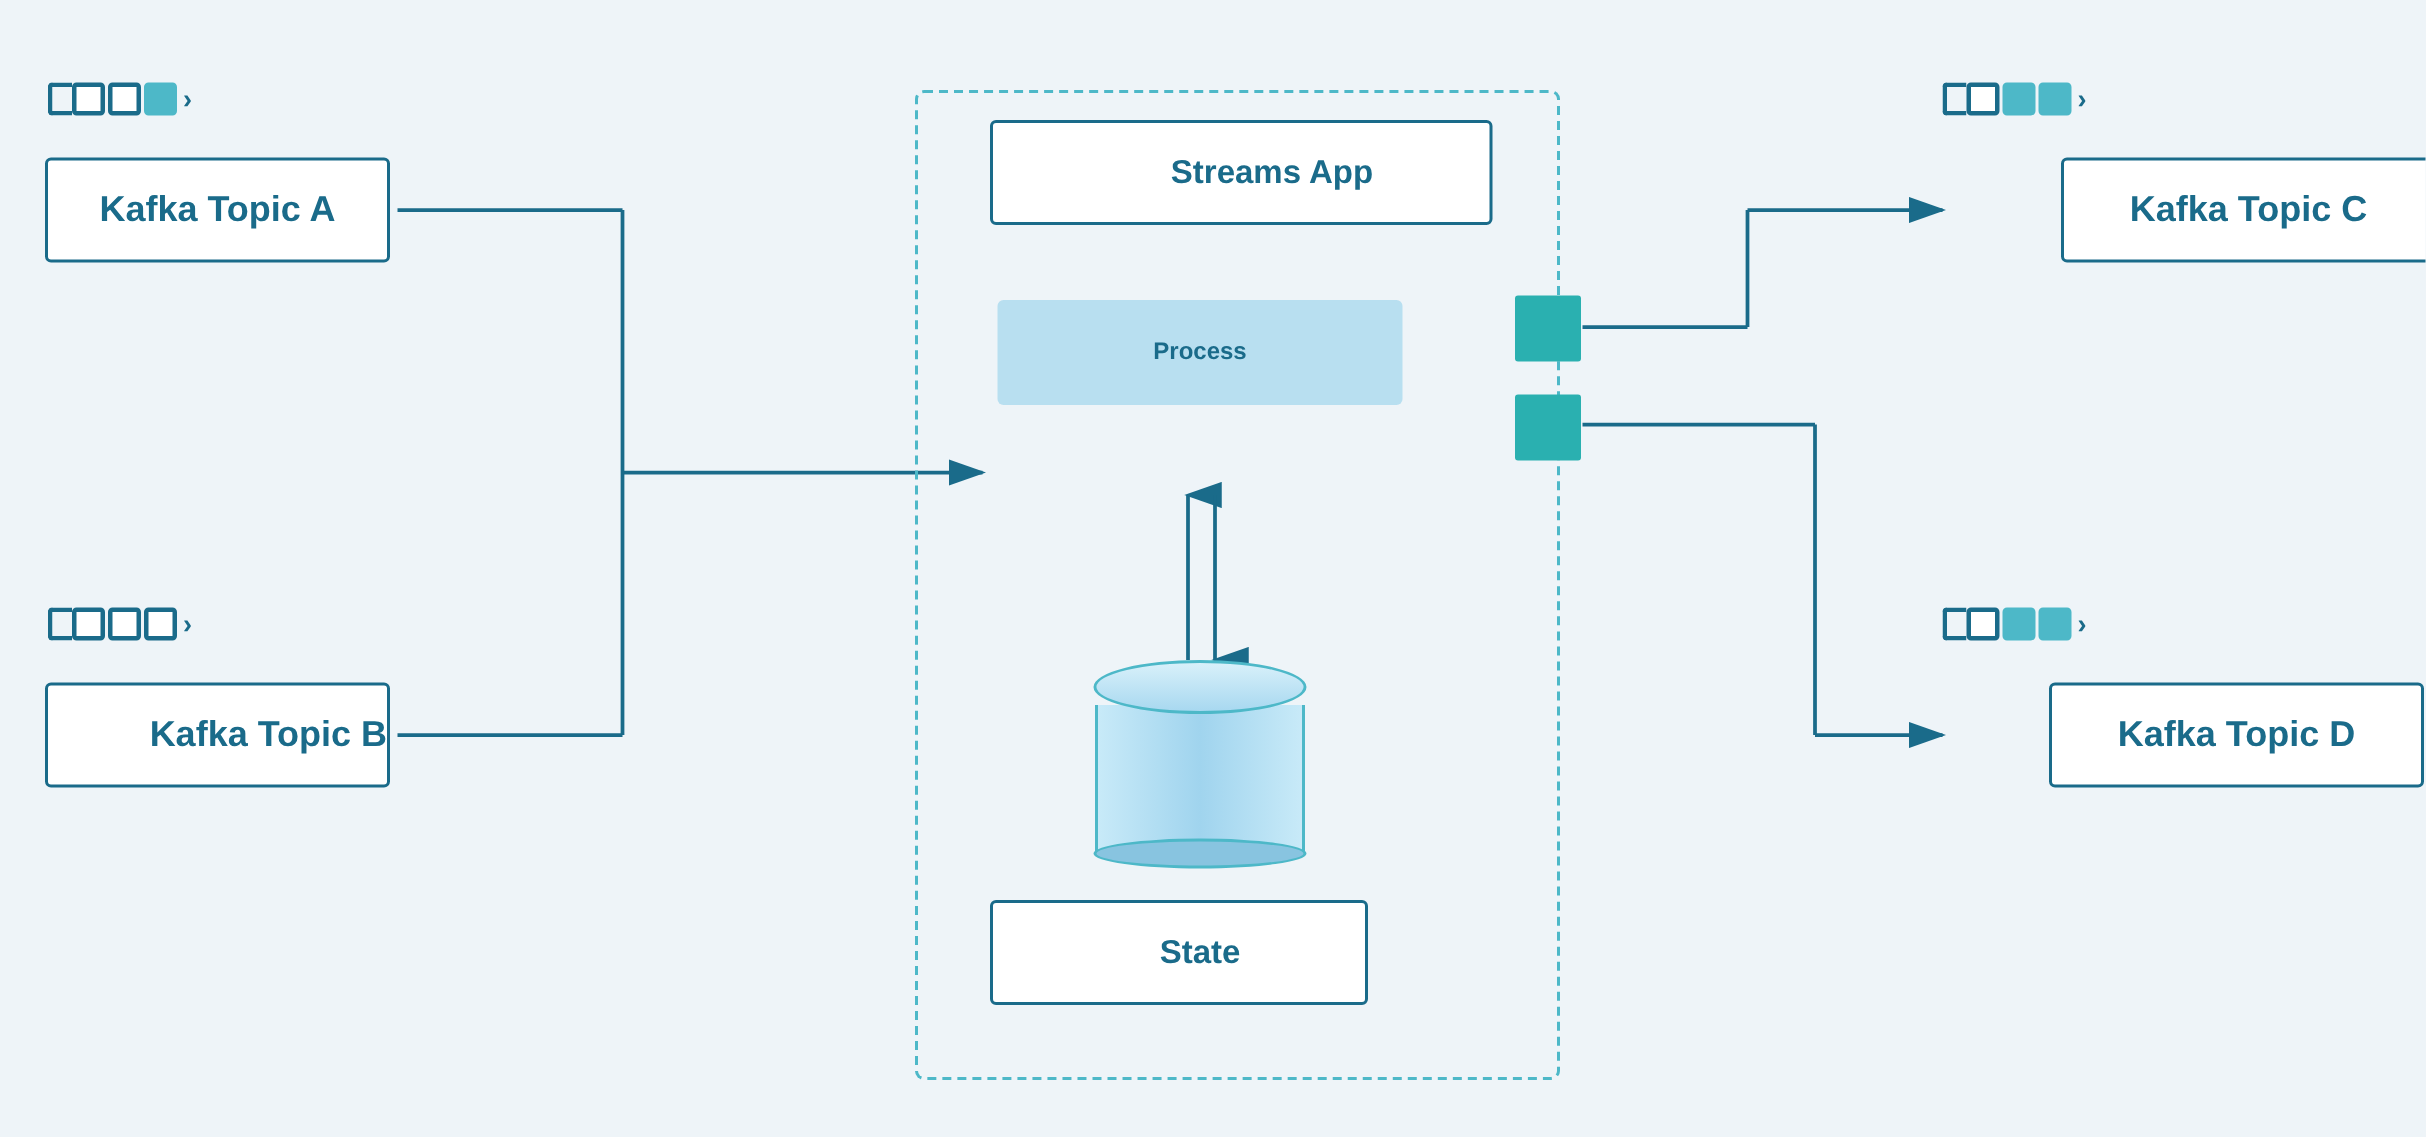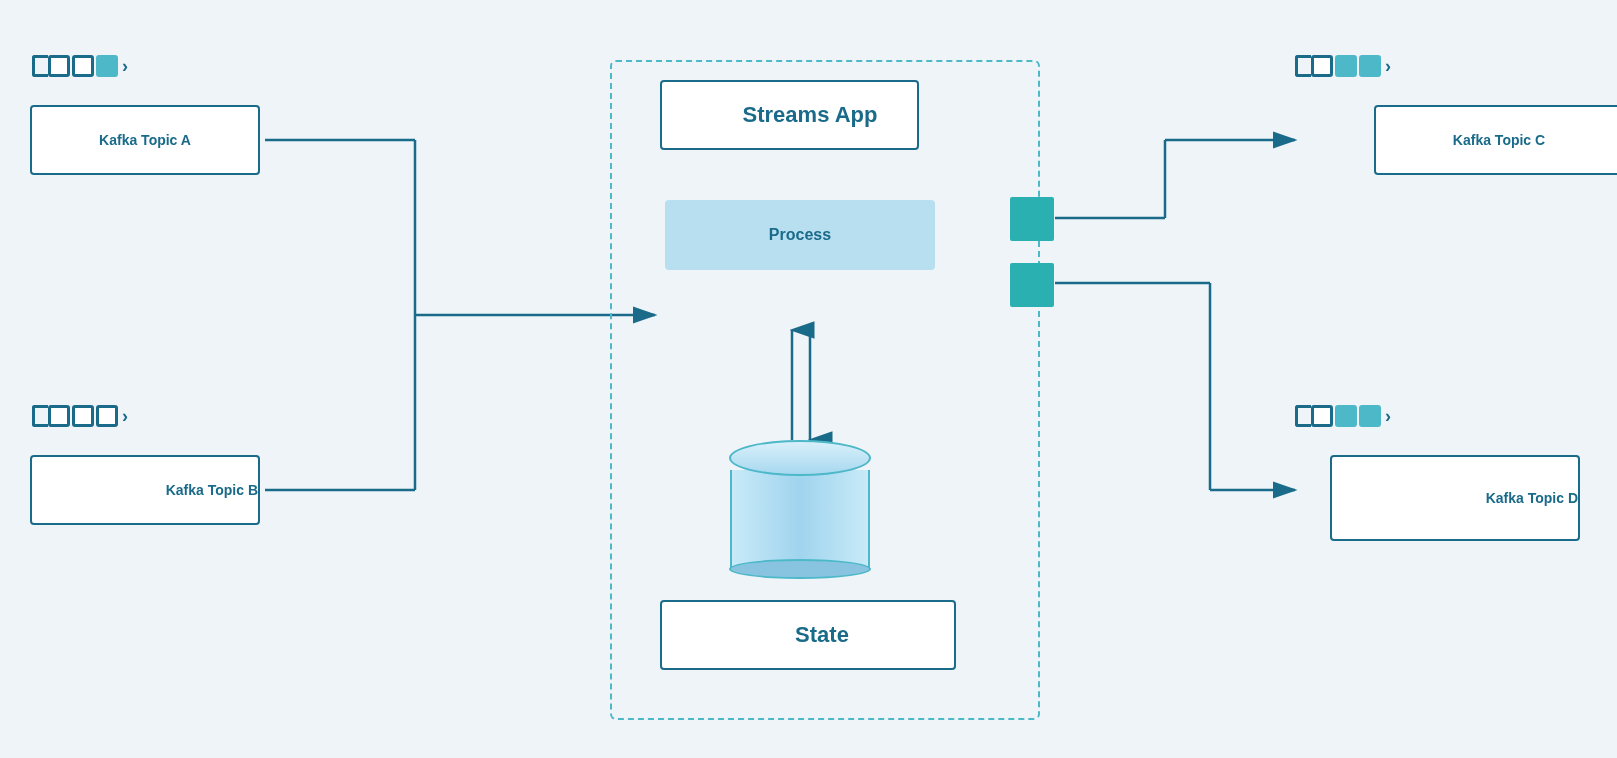--- a/index.html
+++ b/index.html
@@ -20,21 +20,21 @@
 
     
     .topic-box {
       position: absolute;
       border: 2px solid #1a6b8a;
       border-radius: 4px;
       background: #fff;
       display: flex;
       align-items: center;
       justify-content: center;
-      font-size: 14px;
+      font-size: 24px;
       font-weight: 600;
       color: #1a6b8a;
     }
 
     
     .streams-app-outer {
       position: absolute;
       border: 2px dashed #4db8c8;
       border-radius: 6px;
       background: transparent;
@@ -214,21 +214,21 @@
     <div class="chain-link" style="background:#fff;"></div>
     <div class="chain-link" style="background:#fff;"></div>
     <div class="chain-link" style="background:#fff;"></div>
     <div class="chain-arrow">›</div>
   </div>
 
   <div class="topic-box" style="left:30px; top:455px; width:230px; height:70px;justify-content:flex-end;">
     <span>Kafka Topic B</span>
   </div>
 
-  <div class="streams-app-box" style="left:660px; top:80px; width:259px; height:70px;padding-left:41px;">
+  <div class="streams-app-box" style="left:660px; top:80px; width:335px; height:70px;padding-left:41px;">
     <span>Streams App</span>
   </div>
 
   <div class="process-box" style="left:665px; top:200px; width:270px; height:70px;">
     <span>Process</span>
   </div>
 
   <div class="output-square" style="left:1010px; top:197px; width:44px; height:44px; background:#2ab0b0;">
   </div>
   <div class="output-square" style="left:1010px; top:263px; width:44px; height:44px; background:#2ab0b0;">
@@ -246,21 +246,21 @@
                   background:#88c4e0; border:2px solid #4db8c8; border-radius:50%;">
       </div>
 
       <div style="position:absolute; top:0; left:-1px; width:142px; height:36px;
                   background:linear-gradient(180deg, #d8f0fa, #a8d8f0);
                   border:2px solid #4db8c8; border-radius:50%;">
       </div>
     </div>
   </div>
 
-  <div class="state-box" style="left:660px; top:600px; width:296px; height:70px;padding-left:28px;">
+  <div class="state-box" style="left:660px; top:600px; width:252px; height:70px;padding-left:28px;">
     <span>State</span>
   </div>
 
   <div class="topic-icon" style="left:1295px; top:55px;">
     <div class="chain-hook" style="border-color:#1a6b8a;"></div>
     <div class="chain-link" style="background:#fff;"></div>
     <div class="chain-link filled"></div>
     <div class="chain-link filled"></div>
     <div class="chain-arrow">›</div>
   </div>
@@ -270,17 +270,17 @@
   </div>
 
   <div class="topic-icon" style="left:1295px; top:405px;">
     <div class="chain-hook" style="border-color:#1a6b8a;"></div>
     <div class="chain-link" style="background:#fff;"></div>
     <div class="chain-link filled"></div>
     <div class="chain-link filled"></div>
     <div class="chain-arrow">›</div>
   </div>
 
-  <div class="topic-box" style="left:1330px; top:455px; width:250px; height:86px;justify-content:flex-end;">
+  <div class="topic-box" style="left:1366px; top:455px; width:250px; height:70px;">
     <span>Kafka Topic D</span>
   </div>
 
 </div>
 
 </body></html>

